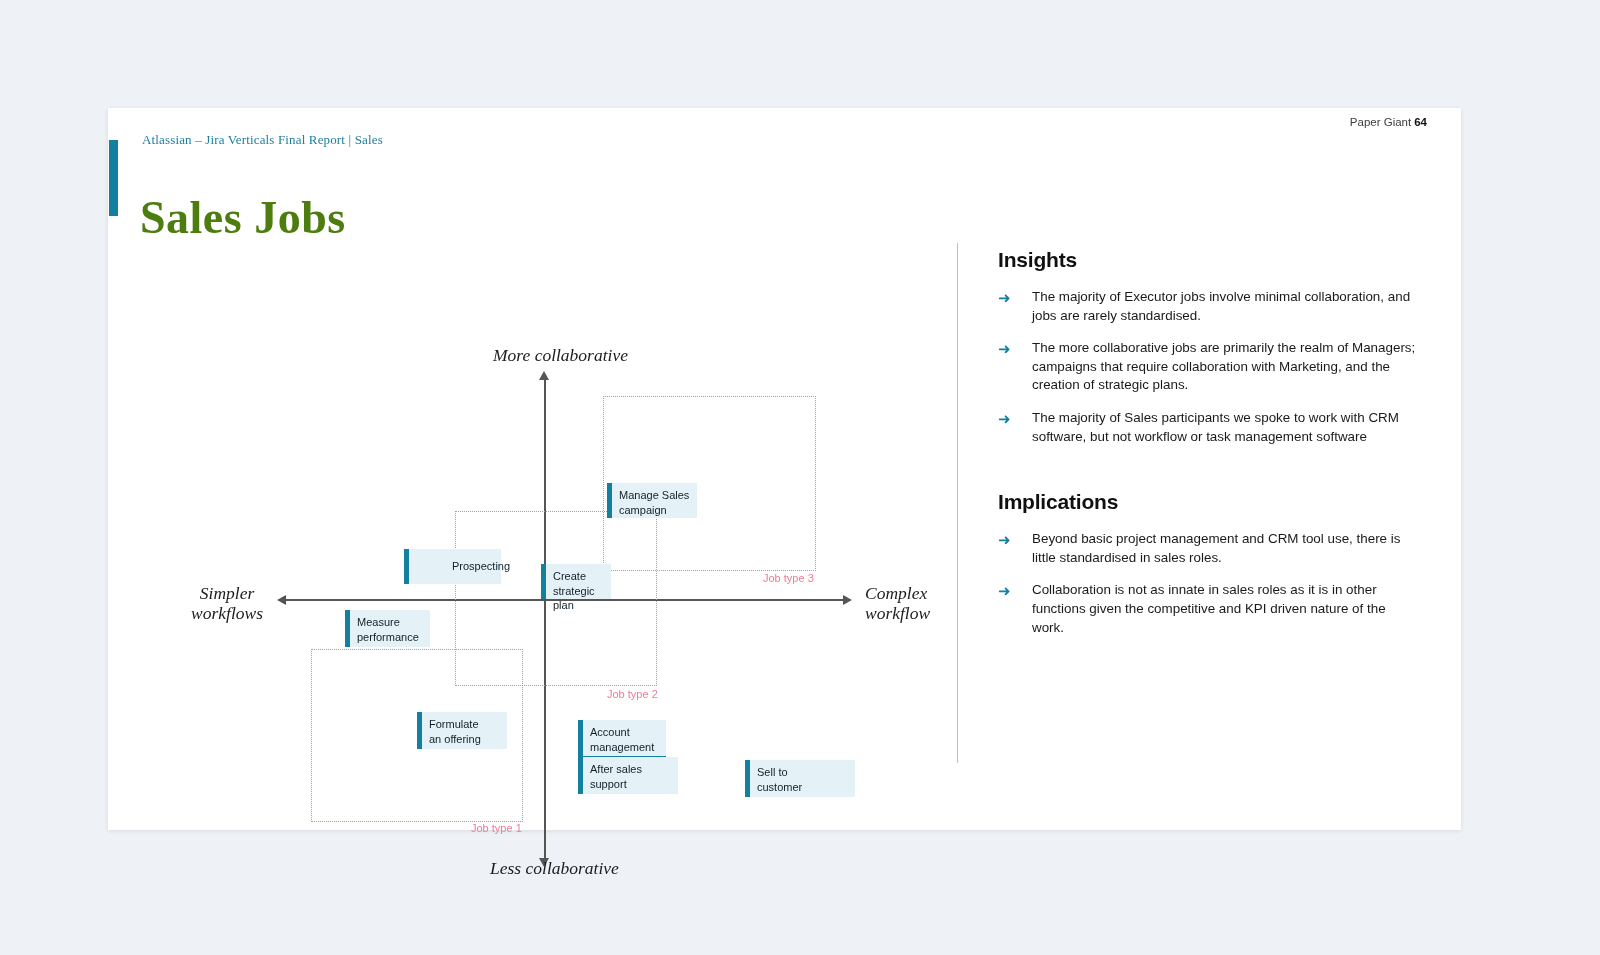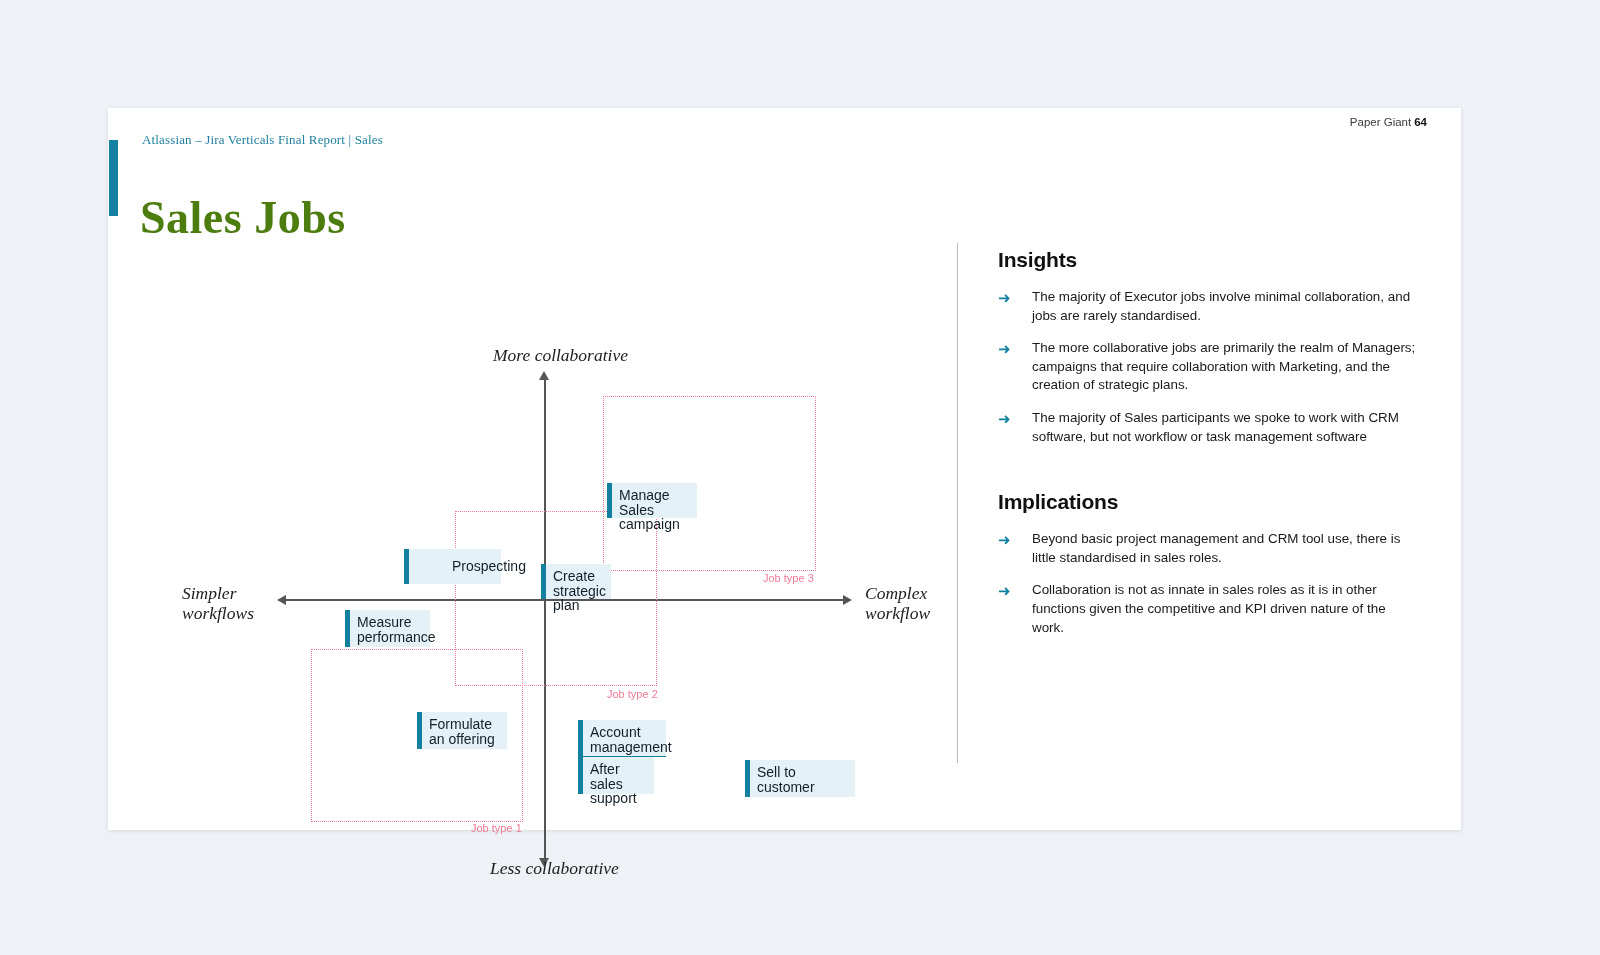--- a/index.html
+++ b/index.html
@@ -132,21 +132,21 @@
   .axis-label {
     position: absolute;
     font-family: "Liberation Serif", serif;
     font-style: italic;
     font-size: 17.5px;
     color: #1c1c1c;
     white-space: nowrap;
   }
   #label-top   { left: 385px; top: 107px; }
   #label-bottom{ left: 382px; top: 620px; }
-  #label-left  { left:  74px; top: 345px; text-align: left; width: 90px; line-height: 20px; white-space: normal; }
+  #label-left  { left:  74px; top: 345px; text-align: center; width: 90px; line-height: 20px; white-space: normal; }
   #label-right { left: 757px; top: 345px; line-height: 20px; white-space: normal; width: 90px; }
 
   
   .region {
     position: absolute;
     border: 1.5px dotted #ef7b96;
     box-sizing: border-box;
   }
   .region-label {
     position: absolute;
@@ -154,21 +154,21 @@
     color: #ef7b96;
     white-space: nowrap;
   }
 
   
   .card {
     position: absolute;
     background: #e4f1f7;
     box-sizing: border-box;
     padding: 5px 6px 5px 12px;
-    font-size: 14px;
+    font-size: 11px;
     line-height: 14.5px;
     color: #12202a;
   }
   .card::before {
     content: "";
     position: absolute;
     left: 0; top: 0; bottom: 0;
     width: 5px;
     background: #1380a0;
   }
@@ -279,21 +279,21 @@
     <div class="card" style="left:309px; top:474px; width:90px; height:37px;">
       <div>Formulate</div>
       <div>an offering</div>
     </div>
 
     <div class="card stacked-top" style="left:470px; top:482px; width:88px; height:37px;">
       <div>Account</div>
       <div>management</div>
     </div>
 
-    <div class="card" style="left:470px; top:519px; width:76px; height:37px;">
+    <div class="card" style="left:470px; top:519px; width:100px; height:37px;">
       <div>After sales</div>
       <div>support</div>
     </div>
 
     <div class="card" style="left:637px; top:522px; width:110px; height:37px;">
       <div>Sell to</div>
       <div>customer</div>
     </div>
 
   </div>

